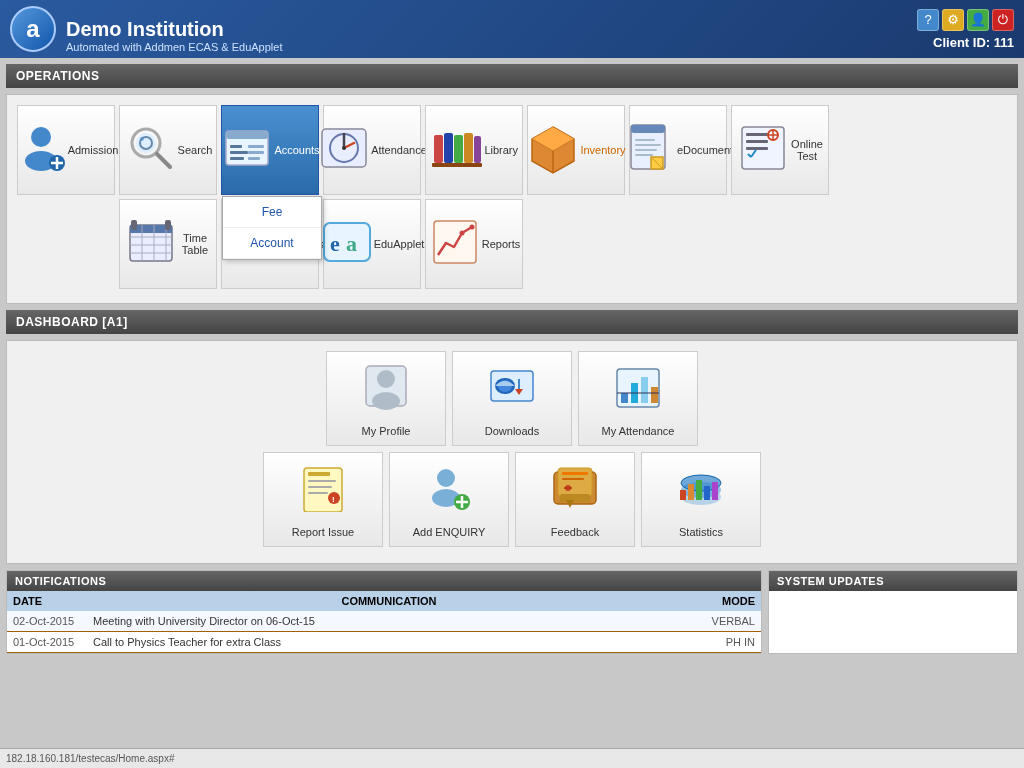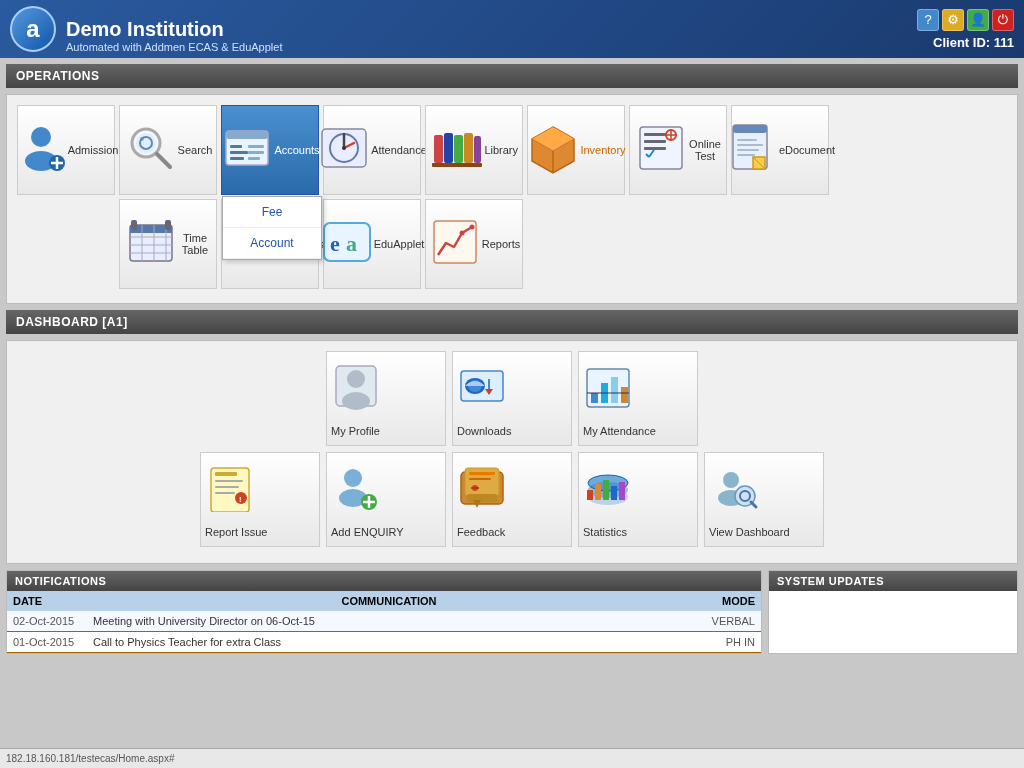--- a/index.html
+++ b/index.html
@@ -128,21 +128,21 @@
       gap: 6px;
       margin-bottom: 6px;
       justify-content: center;
     }
 
     .dash-btn {
       width: 120px; height: 95px;
       border: 1px solid #ccc;
       background: linear-gradient(to bottom, #ffffff, #e8e8e8);
       display: flex; flex-direction: column;
-      align-items: flex-start; justify-content: center;
+      align-items: center; justify-content: center;
       cursor: pointer;
       padding: 24px 4px;
       text-align: center;
       font-size: 11px;
       color: #333;
     }
     .dash-btn .icon-area { font-size: 40px; margin-bottom: 5px; }
 
     
     #bottom-section {
@@ -318,48 +318,48 @@
             <line x1="27" y1="30" x2="48" y2="18" stroke="#cc7722" stroke-width="1"></line>
             <line x1="27" y1="30" x2="6" y2="18" stroke="#cc7722" stroke-width="1"></line>
           </svg>
         </div>
         <div class="label" style="color:#cc6600;">Inventory</div>
       </div>
 
       <div class="op-btn">
         <div class="icon-area">
           <svg width="54" height="54" viewBox="0 0 54 54">
+            <rect x="8" y="4" width="34" height="44" rx="3" fill="#e8f0ff" stroke="#889" stroke-width="1.5"></rect>
+            <rect x="8" y="4" width="34" height="8" rx="3" fill="#6688bb"></rect>
+            <rect x="12" y="18" width="20" height="2" rx="1" fill="#aabbcc"></rect>
+            <rect x="12" y="23" width="26" height="2" rx="1" fill="#aabbcc"></rect>
+            <rect x="12" y="28" width="22" height="2" rx="1" fill="#aabbcc"></rect>
+            <rect x="12" y="33" width="18" height="2" rx="1" fill="#aabbcc"></rect>
+            <polygon points="28,36 40,36 40,48 28,48" fill="#ffcc44" stroke="#cc9922" stroke-width="1.5"></polygon>
+            <line x1="28" y1="36" x2="40" y2="48" stroke="#cc9922" stroke-width="1"></line>
+          </svg>
+        </div>
+        <div class="label">eDocument</div>
+      </div>
+
+      <div class="op-btn">
+        <div class="icon-area">
+          <svg width="54" height="54" viewBox="0 0 54 54">
             <rect x="6" y="6" width="42" height="42" rx="3" fill="#f0f4ff" stroke="#889" stroke-width="1.5"></rect>
             <rect x="10" y="12" width="22" height="3" rx="1" fill="#667"></rect>
             <rect x="10" y="19" width="22" height="3" rx="1" fill="#667"></rect>
             <rect x="10" y="26" width="22" height="3" rx="1" fill="#667"></rect>
             <circle cx="37" cy="14" r="5" fill="none" stroke="#cc4422" stroke-width="2"></circle>
             <line x1="33" y1="14" x2="41" y2="14" stroke="#cc4422" stroke-width="1.5"></line>
             <line x1="37" y1="10" x2="37" y2="18" stroke="#cc4422" stroke-width="1.5"></line>
             <line x1="12" y1="33" x2="15" y2="36" stroke="#2288cc" stroke-width="2"></line>
             <line x1="15" y1="36" x2="20" y2="29" stroke="#2288cc" stroke-width="2"></line>
           </svg>
         </div>
         <div class="label">Online Test</div>
-      </div>
-
-      <div class="op-btn">
-        <div class="icon-area">
-          <svg width="54" height="54" viewBox="0 0 54 54">
-            <rect x="8" y="4" width="34" height="44" rx="3" fill="#e8f0ff" stroke="#889" stroke-width="1.5"></rect>
-            <rect x="8" y="4" width="34" height="8" rx="3" fill="#6688bb"></rect>
-            <rect x="12" y="18" width="20" height="2" rx="1" fill="#aabbcc"></rect>
-            <rect x="12" y="23" width="26" height="2" rx="1" fill="#aabbcc"></rect>
-            <rect x="12" y="28" width="22" height="2" rx="1" fill="#aabbcc"></rect>
-            <rect x="12" y="33" width="18" height="2" rx="1" fill="#aabbcc"></rect>
-            <polygon points="28,36 40,36 40,48 28,48" fill="#ffcc44" stroke="#cc9922" stroke-width="1.5"></polygon>
-            <line x1="28" y1="36" x2="40" y2="48" stroke="#cc9922" stroke-width="1"></line>
-          </svg>
-        </div>
-        <div class="label">eDocument</div>
       </div>
     </div>
 
     <div class="ops-row" style="padding-left: 102px;">
 
       <div class="op-btn">
         <div class="icon-area">
           <svg width="54" height="54" viewBox="0 0 54 54">
             <rect x="6" y="10" width="42" height="36" rx="3" fill="#e8eeff" stroke="#778" stroke-width="1.5"></rect>
             <rect x="6" y="10" width="42" height="8" fill="#5577aa"></rect>
@@ -519,32 +519,20 @@
             <rect x="4" y="28" width="6" height="10" fill="#cc4422"></rect>
             <rect x="12" y="22" width="6" height="16" fill="#dd8833"></rect>
             <rect x="20" y="18" width="6" height="20" fill="#44aa44"></rect>
             <rect x="28" y="24" width="6" height="14" fill="#2266cc"></rect>
             <rect x="36" y="20" width="6" height="18" fill="#aa44cc"></rect>
           </svg>
         </div>
         <div>Statistics</div>
       </div>
 
-      <div class="dash-btn">
-        <div class="icon-area">
-          <svg width="50" height="50" viewBox="0 0 50 50">
-            <circle cx="22" cy="18" r="8" fill="#8ab4cc"></circle>
-            <ellipse cx="22" cy="36" rx="13" ry="8" fill="#8ab4cc"></ellipse>
-            <circle cx="36" cy="34" r="10" fill="#d0e0f0" stroke="#6699bb" stroke-width="1.5"></circle>
-            <circle cx="36" cy="34" r="5" fill="none" stroke="#4477aa" stroke-width="2"></circle>
-            <line x1="42" y1="40" x2="47" y2="45" stroke="#4477aa" stroke-width="3" stroke-linecap="round"></line>
-          </svg>
-        </div>
-        <div>View Dashboard</div>
-      </div>
     </div>
   </div>
 
   <div id="bottom-section">
 
     <div id="notifications-panel">
       <div class="bottom-section-header">NOTIFICATIONS</div>
       <div class="notif-header-row">
         <div class="notif-col-date">DATE</div>
         <div class="notif-col-comm">COMMUNICATION</div>

